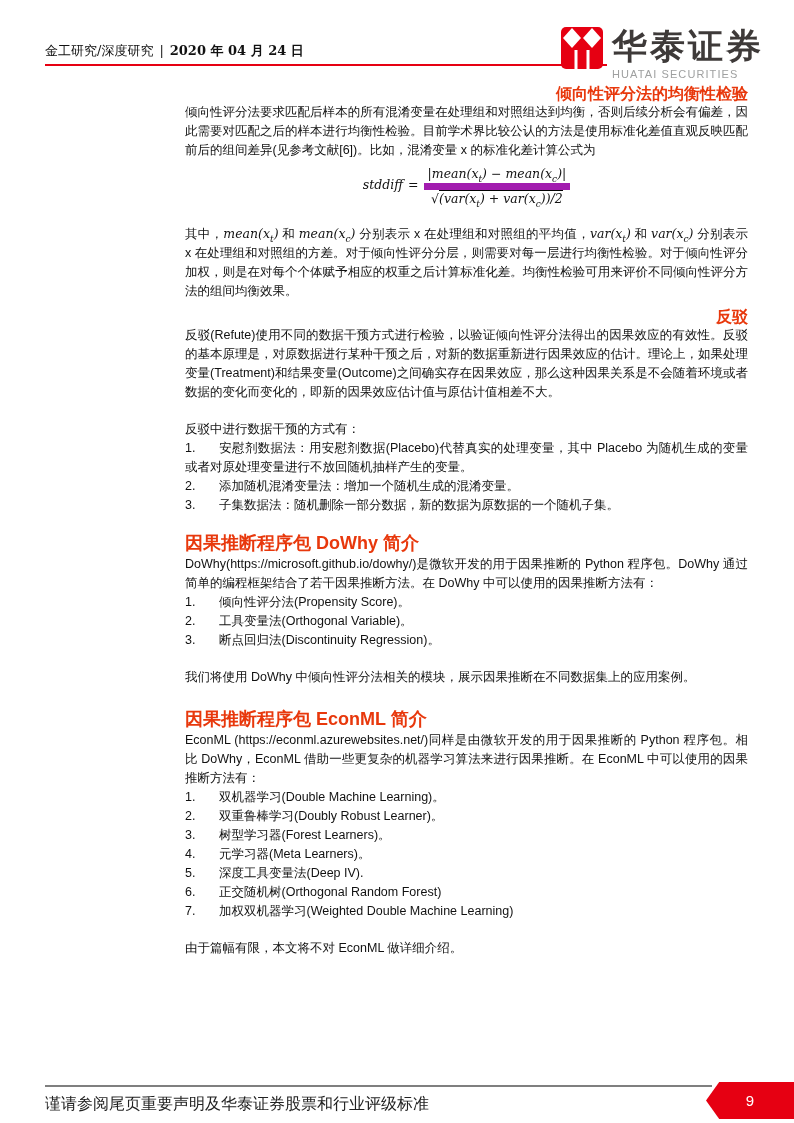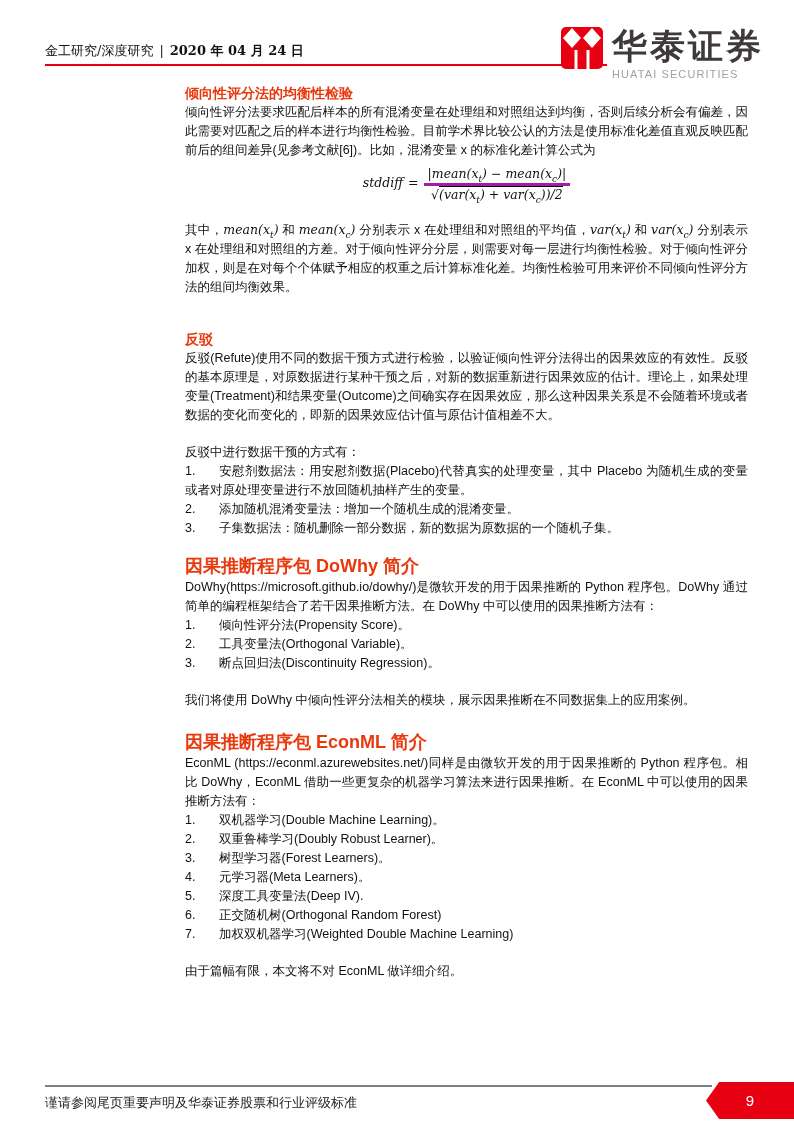--- a/index.html
+++ b/index.html
@@ -26,49 +26,49 @@
   .logo svg{width:44px;height:44px;display:block;}
   .logo-textbox{margin-left:8px;}
   .logo-cn{font-size:35px;font-weight:bold;color:var(--logo-text);letter-spacing:3px;line-height:1.15;font-family:"Liberation Sans",sans-serif;}
   .logo-en{font-size:11px;color:var(--logo-sub);letter-spacing:1.1px;margin-top:2px;font-family:"Liberation Sans",sans-serif;}
   
   .content{
     position:absolute;left:185px;top:84px;width:563px;
     font-size:12.5px;line-height:19px;text-align:justify;
   }
   .small-heading{
-    margin:0;font-size:14px;line-height:19px;font-weight:bold;
-    color:var(--heading-red);text-align:left;
+    margin:0;font-size:16px;line-height:19px;font-weight:bold;
+    color:var(--heading-red);text-align:right;
   }
   .big-heading{
     margin:0;font-size:18px;line-height:24px;font-weight:bold;
     color:var(--heading-red);text-align:left;
   }
   p{margin:0;}
   .mt-blank{margin-top:18px;}
-  .mt-refute{margin-top:33px;}
+  .mt-refute{margin-top:6px;}
   .mt-h2{margin-top:16px;}
   .mt-h2b{margin-top:20px;}
   .math{font-family:"DejaVu Serif",serif;font-style:italic;}
   sub{font-size:9px;line-height:0;}
   
   .formula{text-align:center;margin:6px 0 18px;line-height:normal;}
   .formula .eq{margin:0 5px;font-style:normal;font-family:"DejaVu Serif",serif;}
   .frac{display:inline-block;vertical-align:middle;text-align:center;}
-  .frac .num{display:block;border-bottom:3px solid #a21caf;padding:0 4px 2px;}
+  .frac .num{display:block;border-bottom:7px solid #a21caf;padding:0 4px 2px;}
   .frac .den{display:block;padding-top:1px;}
   .root{font-style:normal;}
   .radicand{border-top:1px solid #000;}
   
   .li{margin:0;}
   .li .li-num{display:inline-block;min-width:34px;font-family:"Liberation Sans",sans-serif;font-style:normal;}
   
   .footer-rule{position:absolute;left:45px;top:1085px;width:667px;height:2px;background:#7f7f7f;}
   .footer-text{
-    position:absolute;left:45px;top:1094px;font-size:13px;color:#222;
+    position:absolute;left:45px;top:1094px;font-size:16px;color:#222;
     font-family:"DejaVu Serif",serif;
   }
   .page-badge{
     position:absolute;top:1082px;right:0;width:88px;height:37px;
     background:var(--brand-red);
     clip-path:polygon(0 50%,15% 0,100% 0,100% 100%,15% 100%);
     display:flex;align-items:center;justify-content:center;
     color:#fff;font-size:15px;font-family:"Liberation Sans",sans-serif;
     filter:drop-shadow(-1px 1px 1px rgba(0,0,0,0.45));
   }

